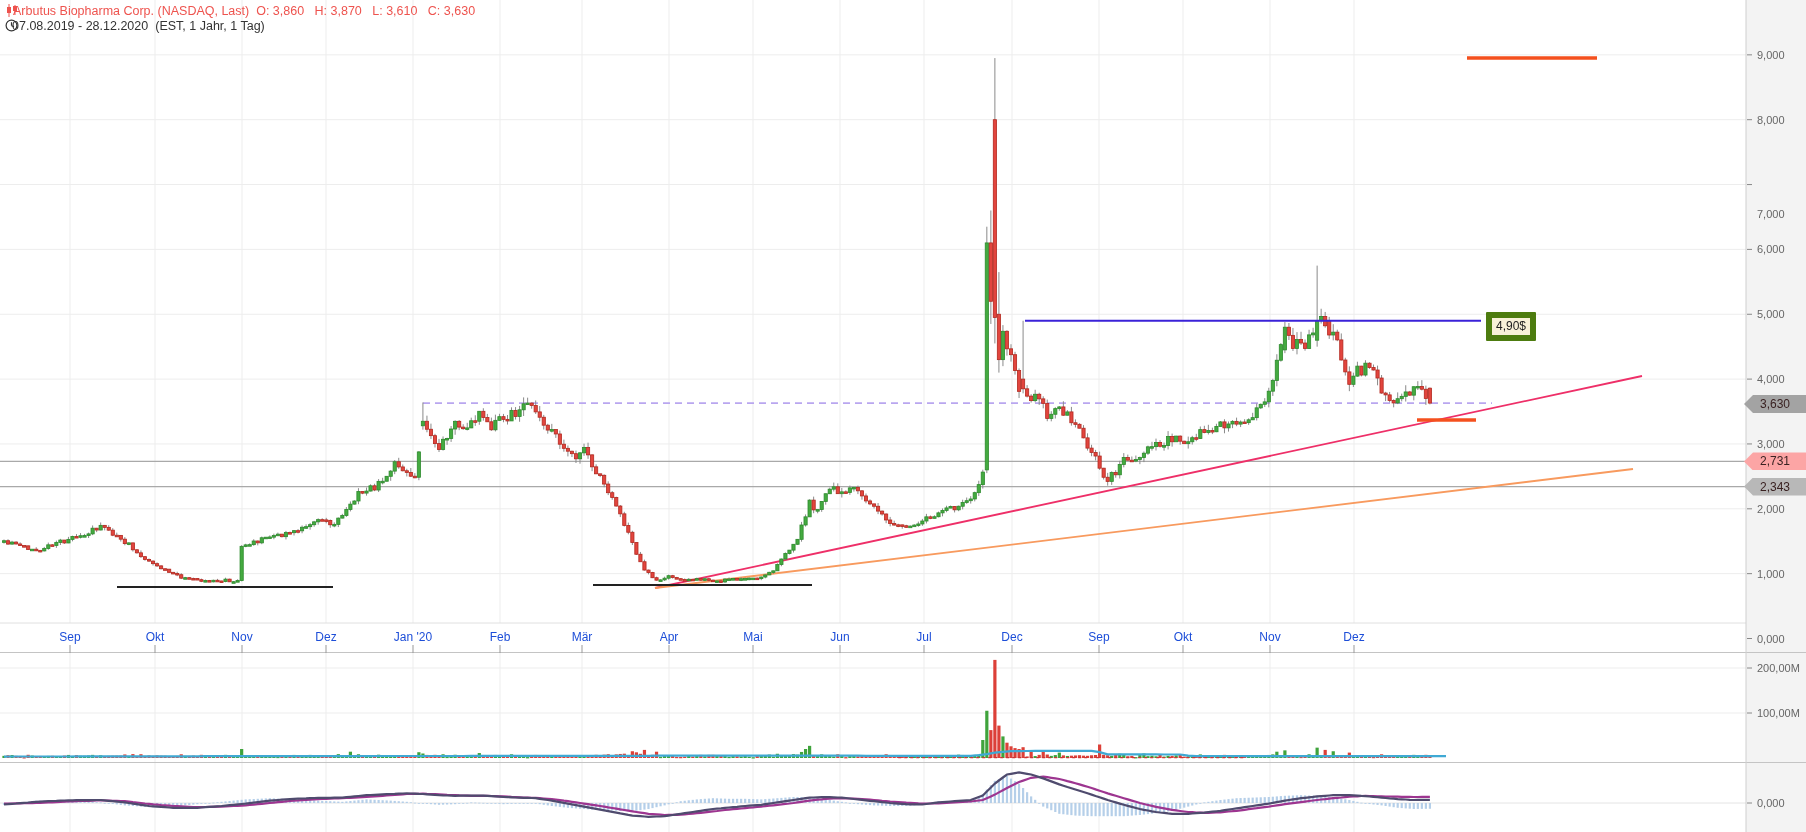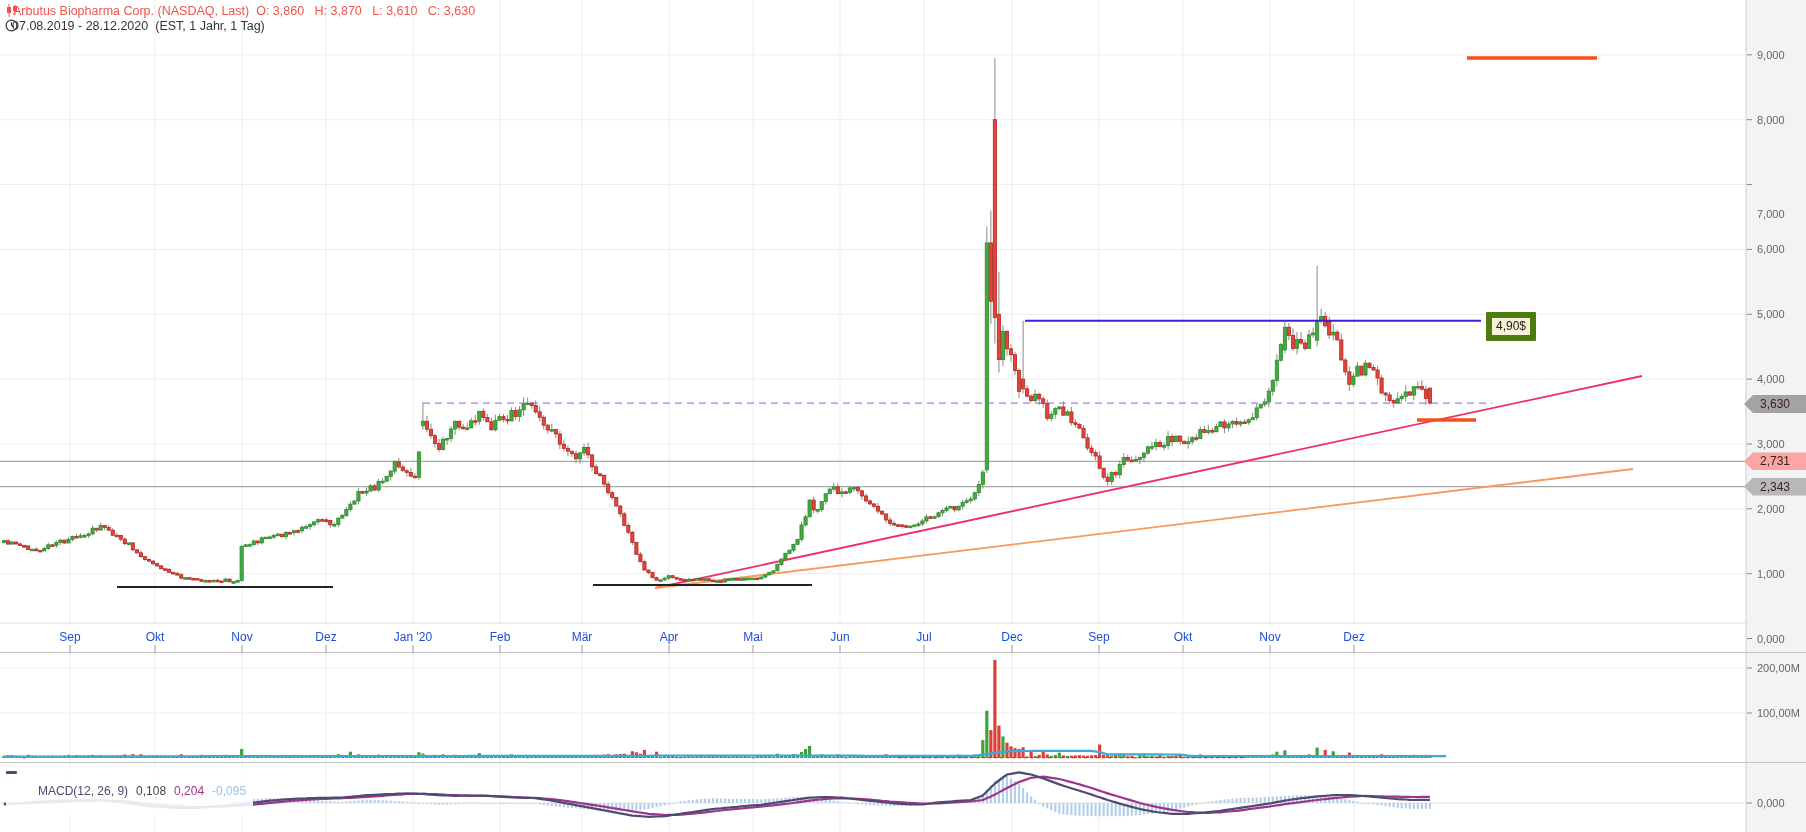--- a/index.html
+++ b/index.html
@@ -1542,31 +1542,20 @@
         <circle cx="6.5" cy="6.5" r="5.4" fill="none" stroke="#333" stroke-width="1.2"></circle>
         <line x1="6.5" y1="6.7" x2="6.5" y2="3.2" stroke="#333" stroke-width="1.2"></line>
         <line x1="6.5" y1="6.7" x2="9" y2="7.6" stroke="#333" stroke-width="1.2"></line>
       </svg>
     </span>
     <span>07.08.2019 - 28.12.2020</span>
     <span>(EST, 1 Jahr, 1 Tag)</span>
   </div>
 
 
-  <div class="legend" style="left:6px;top:768px;">
-    <span class="ic">
-      <svg width="12" height="8" viewBox="0 0 12 8">
-          <rect x="0" y="3" width="11" height="3" rx="1" fill="#4f4b6e"></rect>
-        </svg>
-    </span>
-    <span style="color:#4f4b6e">MACD(12, 26, 9)</span>
-    <span style="color:#444">0,108</span>
-    <span style="color:#9d3590">0,204</span>
-    <span style="color:#9ec3e6">-0,095</span>
-  </div>
 
   <div class="anno-box" style="left:1486px;top:312px;">4,90$</div>
 
   <div id="tags">
       <div class="price-tag" style="top: 404.094px; background: #a3a3a3;">3,630</div>
       <div class="price-tag" style="top: 461.395px; background: #fca5a5; text-align: right;">2,731</div>
       <div class="price-tag" style="top: 486.556px; background: rgb(184, 184, 184);">2,343</div>
     </div>
   <div id="price-labels">
       <div class="axis-lbl" style="top: 54.85px;">9,000</div>

